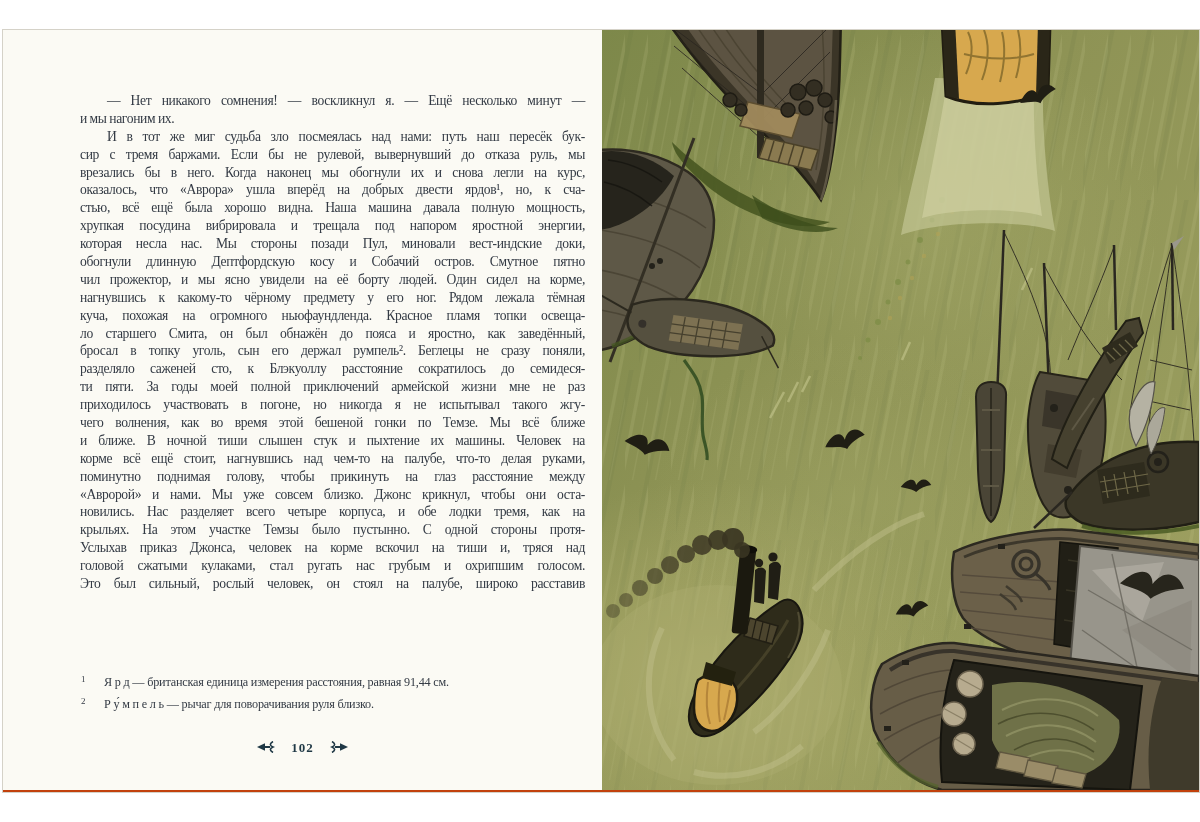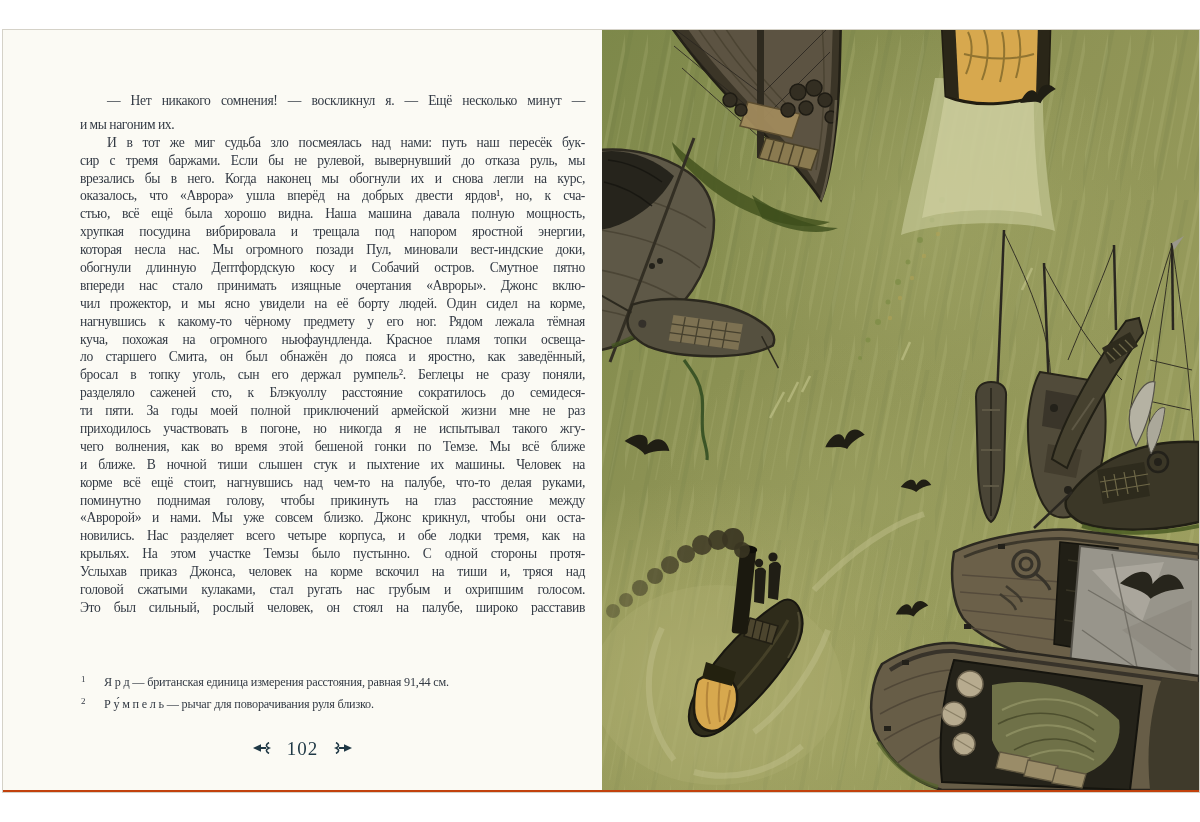--- a/index.html
+++ b/index.html
@@ -4,48 +4,47 @@
 <style>
   html,body{margin:0;padding:0;background:#ffffff;}
   body{width:1200px;height:822px;position:relative;font-family:"Liberation Serif","DejaVu Serif",serif;}
   .spread{position:absolute;left:2px;top:29px;width:1196px;height:762px;border:1px solid #d5d2c8;display:flex;background:#c2410c;}
   .page-left{position:relative;width:599px;height:760px;background:#fbfaf4;overflow:hidden;}
   .page-right{position:relative;width:597px;height:760px;overflow:hidden;background:#8e9355;}
   .textblock{position:absolute;left:77px;top:62px;width:505px;color:#333a44;}
   .tline{width:505px;height:17.9px;line-height:17.9px;font-size:13.6px;letter-spacing:-0.35px;word-spacing:-0.4px;
          text-align:justify;text-align-last:justify;white-space:nowrap;overflow:visible;}
   .tline.ind{padding-left:27px;width:478px;}
-  .tline.last{text-align-last:left;margin-top:6px;}
+  .tline.last{text-align-last:left;}
   .footnotes{position:absolute;left:77px;top:642px;width:505px;color:#333a44;}
   .fnrow{display:flex;font-size:12.2px;line-height:21.5px;letter-spacing:-0.2px;}
   .fnmark{width:23px;font-size:9px;position:relative;top:-3px;padding-left:1px;}
   .fntext{flex:1;}
   .footer{position:absolute;left:0;top:708px;width:100%;text-align:center;color:#1f3845;}
-  .pagenum{font-size:19px;letter-spacing:1px;display:inline-block;vertical-align:middle;color:#1f3845;}
+  .pagenum{font-size:13px;letter-spacing:1px;display:inline-block;vertical-align:middle;color:#1f3845;font-weight:bold;}
   .fleuron{display:inline-block;vertical-align:middle;margin:0 9px;position:relative;top:-1px;}
   svg{display:block;}
 </style>
 </head>
 <body>
 
 <div class="spread">
 
   <div class="page-left">
     <div class="textblock">
         <div class="tline ind">— Нет никакого сомнения! — воскликнул я. — Ещё несколько минут —</div>
         <div class="tline last">и мы нагоним их.</div>
         <div class="tline ind">И в тот же миг судьба зло посмеялась над нами: путь наш пересёк бук-</div>
         <div class="tline">сир с тремя баржами. Если бы не рулевой, вывернувший до отказа руль, мы</div>
         <div class="tline">врезались бы в него. Когда наконец мы обогнули их и снова легли на курс,</div>
         <div class="tline">оказалось, что «Аврора» ушла вперёд на добрых двести ярдов¹, но, к сча-</div>
         <div class="tline">стью, всё ещё была хорошо видна. Наша машина давала полную мощность,</div>
         <div class="tline">хрупкая посудина вибрировала и трещала под напором яростной энергии,</div>
-        <div class="tline">которая несла нас. Мы огромного позади Пул, миновали вест-индские доки,</div>
+        <div class="tline">которая несла нас. Мы стороны позади Пул, миновали вест-индские доки,</div>
         <div class="tline">обогнули длинную Дептфордскую косу и Собачий остров. Смутное пятно</div>
-        <div class="tline">впереди нас стало принимать изящные очертания «Авроры». Джонс вклю-</div>
         <div class="tline">чил прожектор, и мы ясно увидели на её борту людей. Один сидел на корме,</div>
         <div class="tline">нагнувшись к какому-то чёрному предмету у его ног. Рядом лежала тёмная</div>
         <div class="tline">куча, похожая на огромного ньюфаундленда. Красное пламя топки освеща-</div>
         <div class="tline">ло старшего Смита, он был обнажён до пояса и яростно, как заведённый,</div>
         <div class="tline">бросал в топку уголь, сын его держал румпель². Беглецы не сразу поняли,</div>
         <div class="tline">разделяло саженей сто, к Блэкуоллу расстояние сократилось до семидеся-</div>
         <div class="tline">ти пяти. За годы моей полной приключений армейской жизни мне не раз</div>
         <div class="tline">приходилось участвовать в погоне, но никогда я не испытывал такого жгу-</div>
         <div class="tline">чего волнения, как во время этой бешеной гонки по Темзе. Мы всё ближе</div>
         <div class="tline">и ближе. В ночной тиши слышен стук и пыхтение их машины. Человек на</div>

